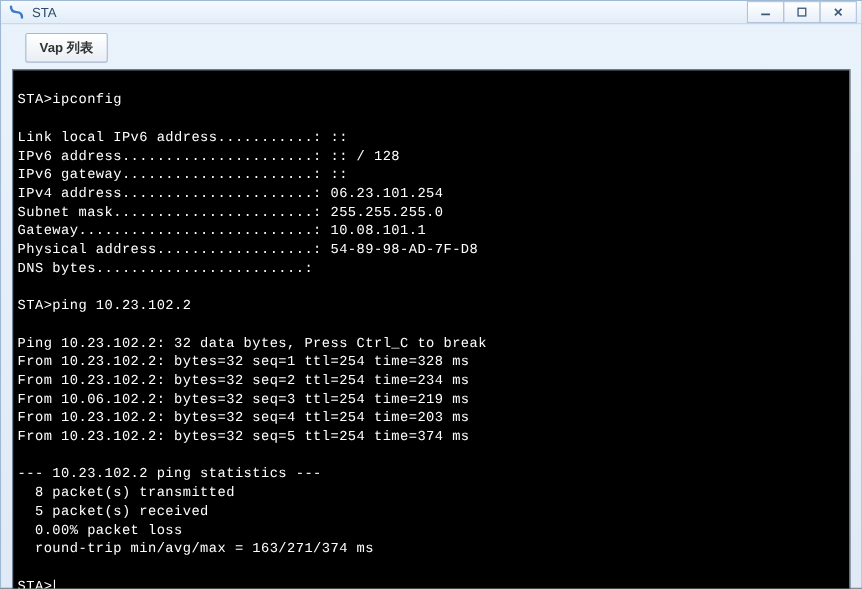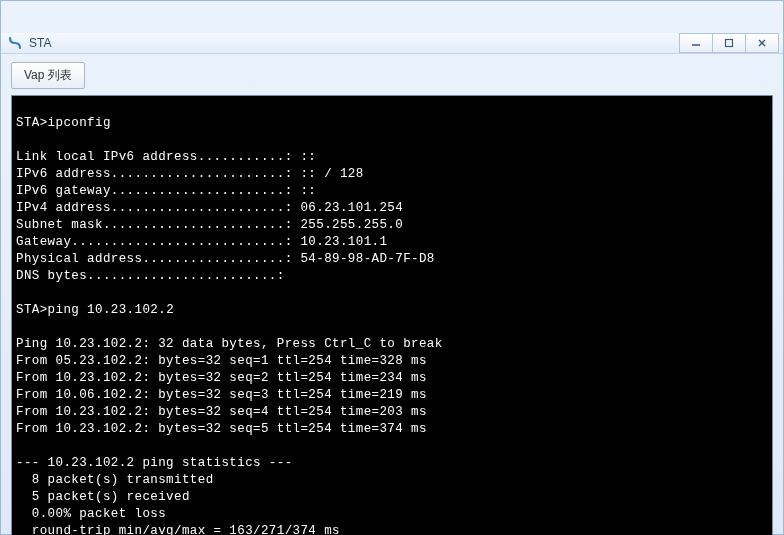--- a/index.html
+++ b/index.html
@@ -19,21 +19,20 @@
     display: flex;
     flex-direction: column;
   }
   .titlebar {
     height: 28px;
     display: flex;
     align-items: center;
     padding: 0 4px 0 6px;
     border-bottom: 1px solid #c5d6ea;
     background: linear-gradient(to bottom, #f4f9fe, #e2edf8);
-    margin-top: 32px;
   }
   .title-icon {
     width: 16px; height: 16px;
     margin-right: 6px;
     display: flex; align-items: center; justify-content: center;
   }
   .title-text {
     font-size: 12px;
     color: #2b4a6b;
     flex: 1;
@@ -42,23 +41,24 @@
   .win-btn {
     width: 34px; height: 20px;
     border: 1px solid #b0c4dc;
     background: linear-gradient(to bottom, #fff, #e8eff8);
     display: flex; align-items: center; justify-content: center;
     font-size: 12px; color: #3a5a7a;
     cursor: pointer;
     margin-left: -1px;
   }
   .toolbar {
-    padding: 8px 10px 6px 10px;
+    padding: 8px 10px 6px 22px;
     display: flex;
     gap: 6px;
+    font-weight: bold;
   }
   .tab-btn {
     min-width: 70px;
     padding: 4px 12px;
     font-size: 12px;
     background: linear-gradient(to bottom, #ffffff, #e9eef5);
     border: 1px solid #a8b8cc;
     border-radius: 2px;
     color: #333;
     cursor: pointer;
@@ -132,28 +132,28 @@
 
   <div class="content-wrap">
     <div class="terminal">
 <span class="line"><span>STA&gt;</span><span>ipconfig</span></span>
 <span class="line"></span>
 <span class="line">Link local IPv6 address...........: ::</span>
 <span class="line">IPv6 address......................: :: / 128</span>
 <span class="line">IPv6 gateway......................: ::</span>
 <span class="line">IPv4 address......................: 06.23.101.254</span>
 <span class="line">Subnet mask.......................: 255.255.255.0</span>
-<span class="line">Gateway...........................: 10.23.101.1</span>
+<span class="line">Gateway...........................: 10.08.101.1</span>
 <span class="line">Physical address..................: 54-89-98-AD-7F-D8</span>
 <span class="line">DNS bytes........................:</span>
 <span class="line"></span>
 <span class="line"><span>STA&gt;</span><span>ping 10.23.102.2</span></span>
 <span class="line"></span>
 <span class="line">Ping 10.23.102.2: 32 data bytes, Press Ctrl_C to break</span>
-<span class="line">From 05.23.102.2: bytes=32 seq=1 ttl=254 time=328 ms</span>
+<span class="line">From 10.23.102.2: bytes=32 seq=1 ttl=254 time=328 ms</span>
 <span class="line">From 10.23.102.2: bytes=32 seq=2 ttl=254 time=234 ms</span>
 <span class="line">From 10.06.102.2: bytes=32 seq=3 ttl=254 time=219 ms</span>
 <span class="line">From 10.23.102.2: bytes=32 seq=4 ttl=254 time=203 ms</span>
 <span class="line">From 10.23.102.2: bytes=32 seq=5 ttl=254 time=374 ms</span>
 <span class="line"></span>
 <span class="line">--- 10.23.102.2 ping statistics ---</span>
 <span class="line">  8 packet(s) transmitted</span>
 <span class="line">  5 packet(s) received</span>
 <span class="line">  0.00% packet loss</span>
 <span class="line">  round-trip min/avg/max = 163/271/374 ms</span>

